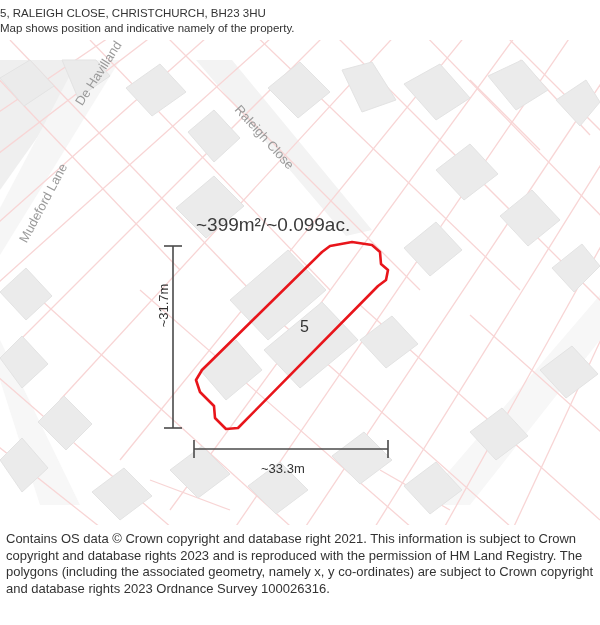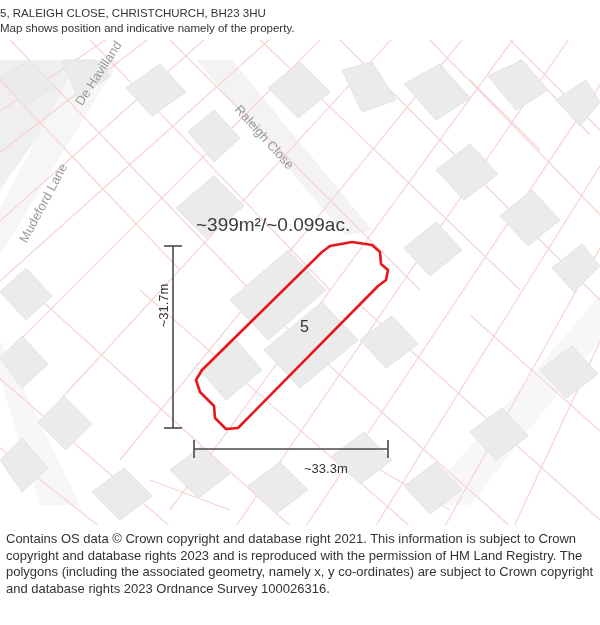--- a/index.html
+++ b/index.html
@@ -74,21 +74,20 @@
     transform: rotate(-90deg);
     transform-origin: center center;
   }
   .dim-horiz {
     position: absolute;
     left: 261px;
     top: 421px;
     font-size: 13px;
     color: #333;
     white-space: nowrap;
-    margin-left: 43px;
   }
 
   
   .footer {
     width: 600px;
     padding: 6px 6px 0 6px;
     font-size: 13px;
     line-height: 16.5px;
     color: #333;
   }

